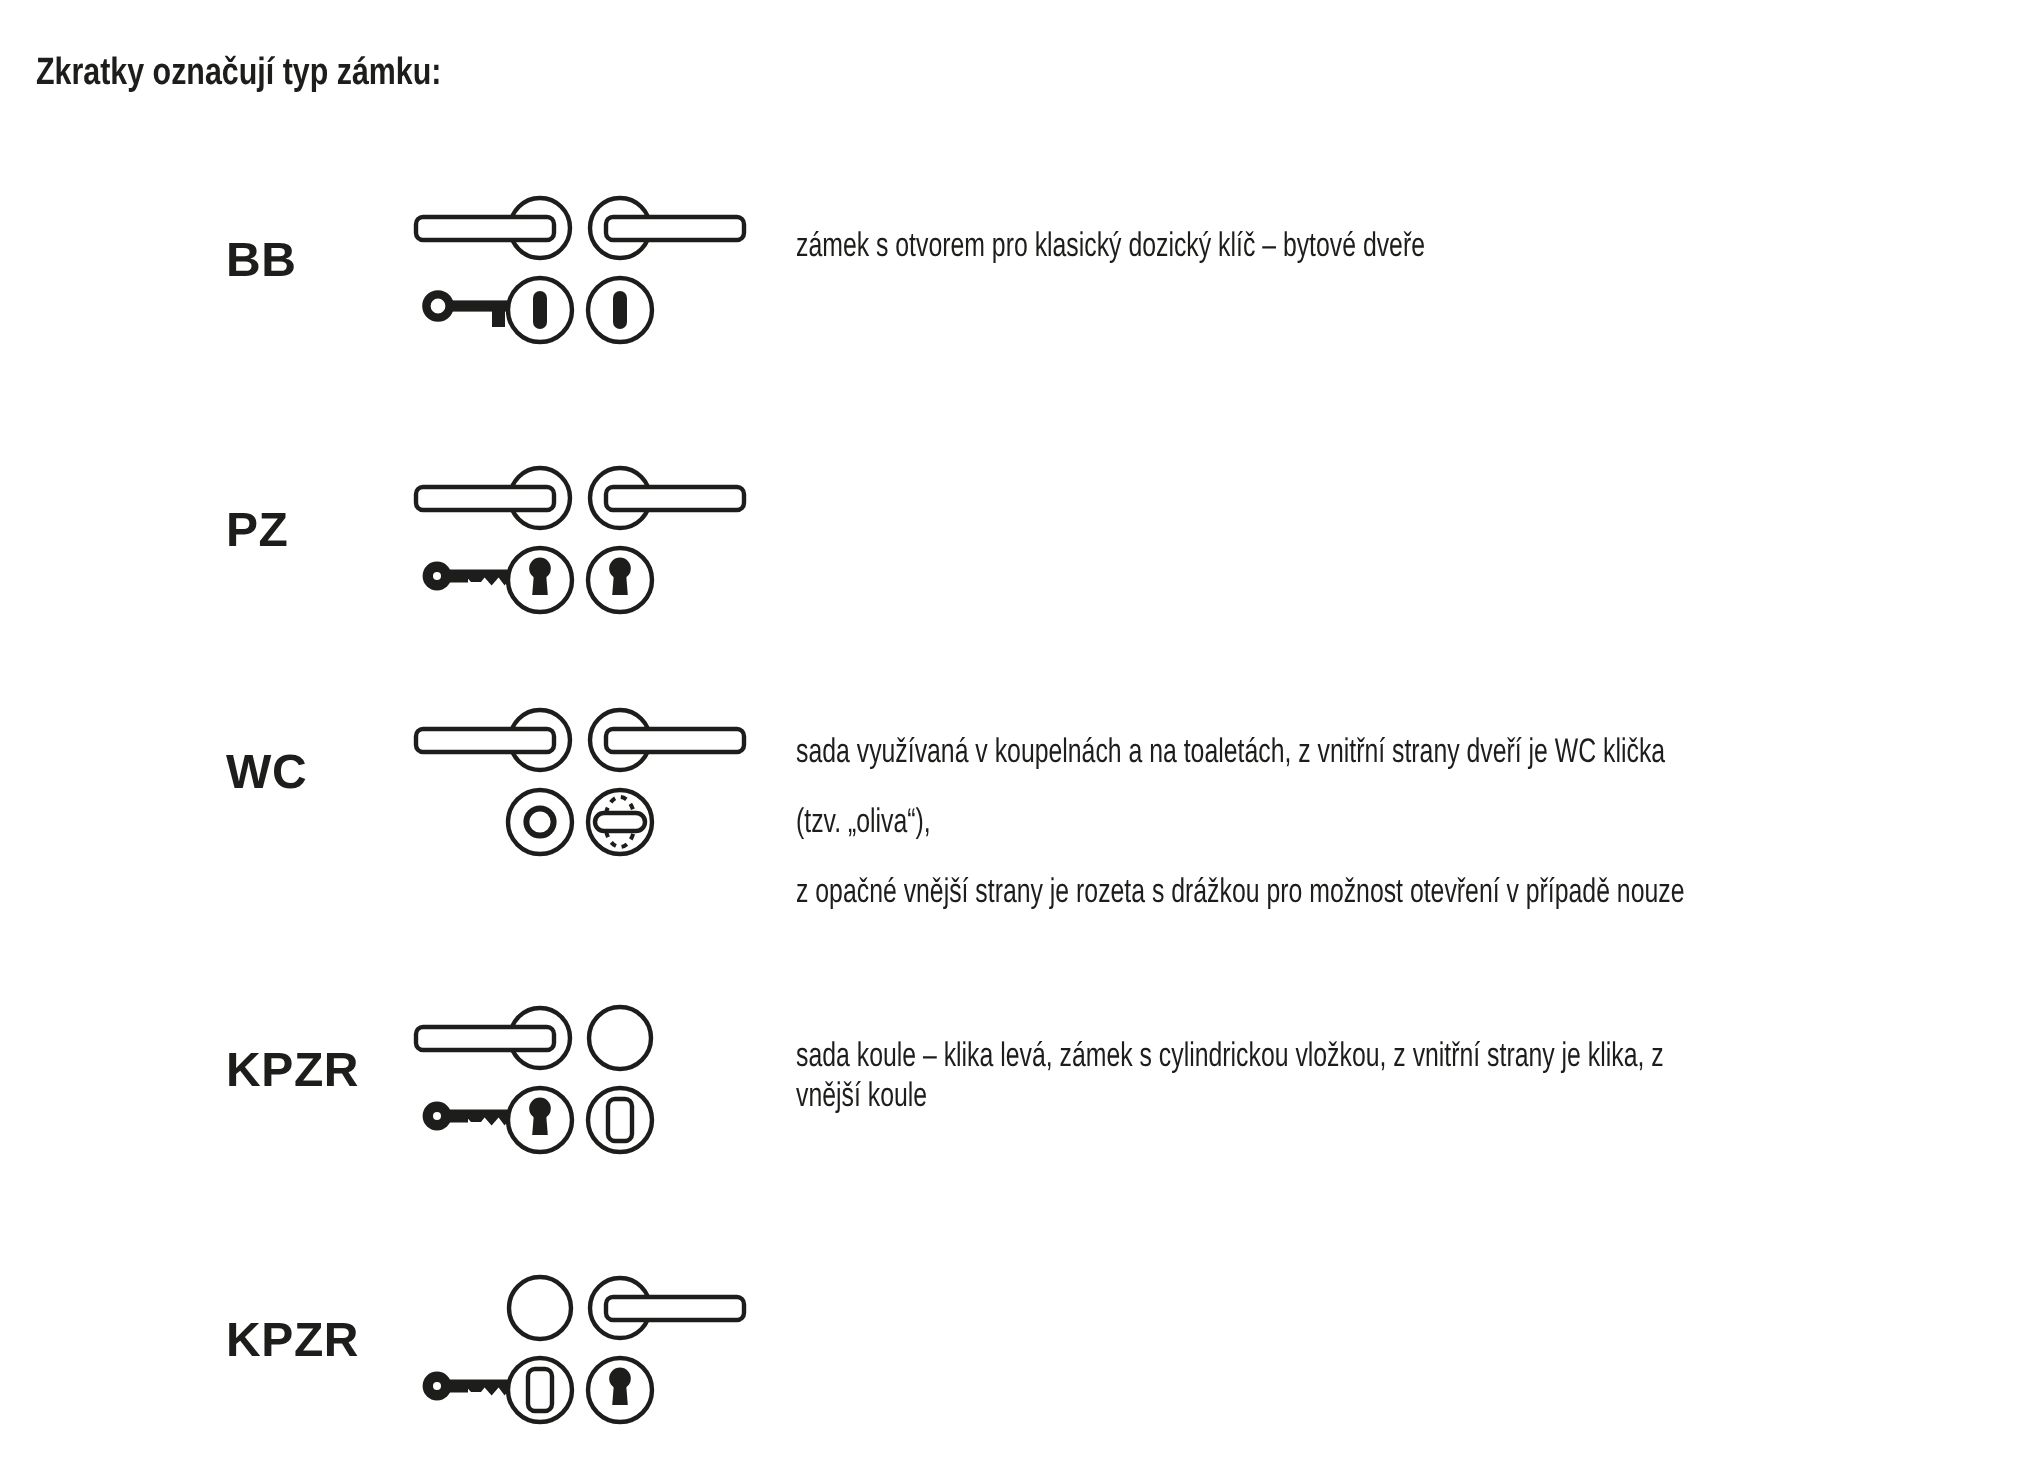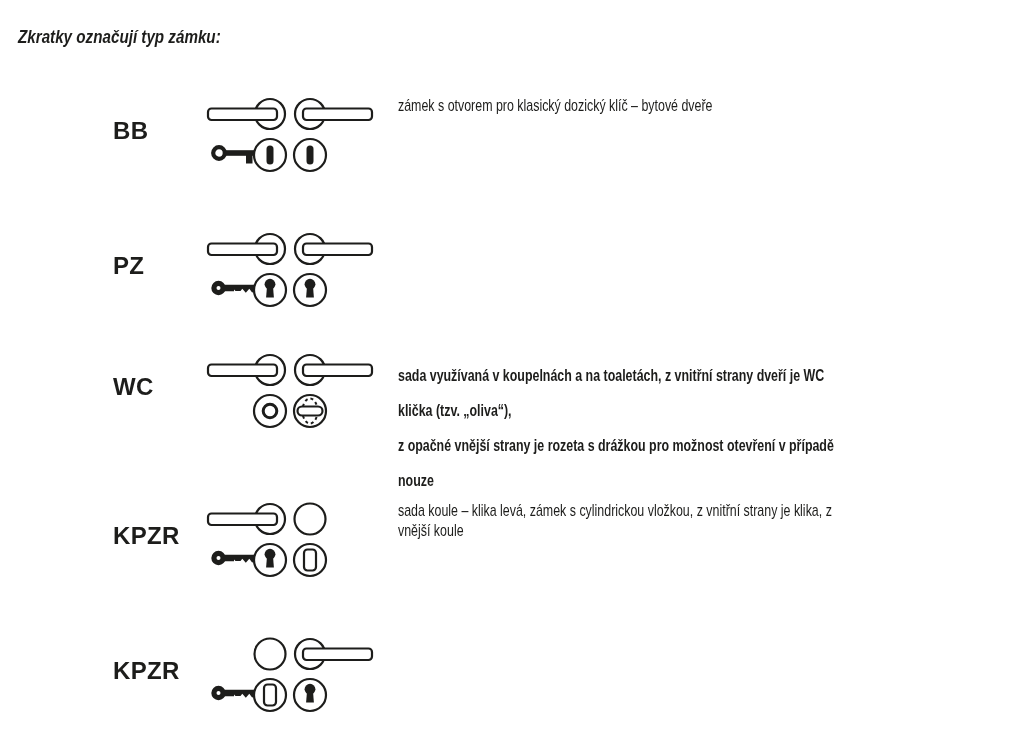--- a/index.html
+++ b/index.html
@@ -4,34 +4,34 @@
 <style>
   html,body{margin:0;padding:0;background:#ffffff;}
   body{
     width:1011px;height:732px;position:relative;overflow:hidden;
     font-family:"Liberation Sans","DejaVu Sans",sans-serif;
     color:#1d1d1b;
   }
   .page{position:absolute;inset:0;background:#fff;}
   .title{
     position:absolute;left:18px;top:26px;
-    font-size:19px;font-weight:bold;line-height:22px;white-space:nowrap;font-style:italic;
+    font-size:19px;font-weight:bold;line-height:22px;white-space:nowrap;
   }
   .cond-t{display:inline-block;transform:scaleX(0.80);transform-origin:0 50%;}
   .cond-d{display:inline-block;transform:scaleX(0.73);transform-origin:0 50%;white-space:pre-line;}
   .row{position:absolute;left:0;width:1011px;height:90px;}
   .code{
     position:absolute;left:113px;top:27px;
     font-size:24px;font-weight:bold;line-height:24px;letter-spacing:0.3px;white-space:nowrap;
   }
   .desc{
-    position:absolute;left:398px;top:4px;
+    position:absolute;left:398px;top:21px;
     font-size:17px;line-height:20px;white-space:nowrap;
   }
-  .row-two .desc{top:10px;line-height:35px;font-weight:bold;}
+  .row-two .desc{top:10px;line-height:35px;}
   svg.icons{position:absolute;left:205px;top:0;overflow:visible;}
   .ring{fill:#fff;stroke:#1d1d1b;stroke-width:2.2;}
   .plate{fill:#fff;stroke:#1d1d1b;stroke-width:2.2;}
   .ink{fill:#1d1d1b;}
 </style>
 </head>
 <body>
 
 <div class="page">
 

